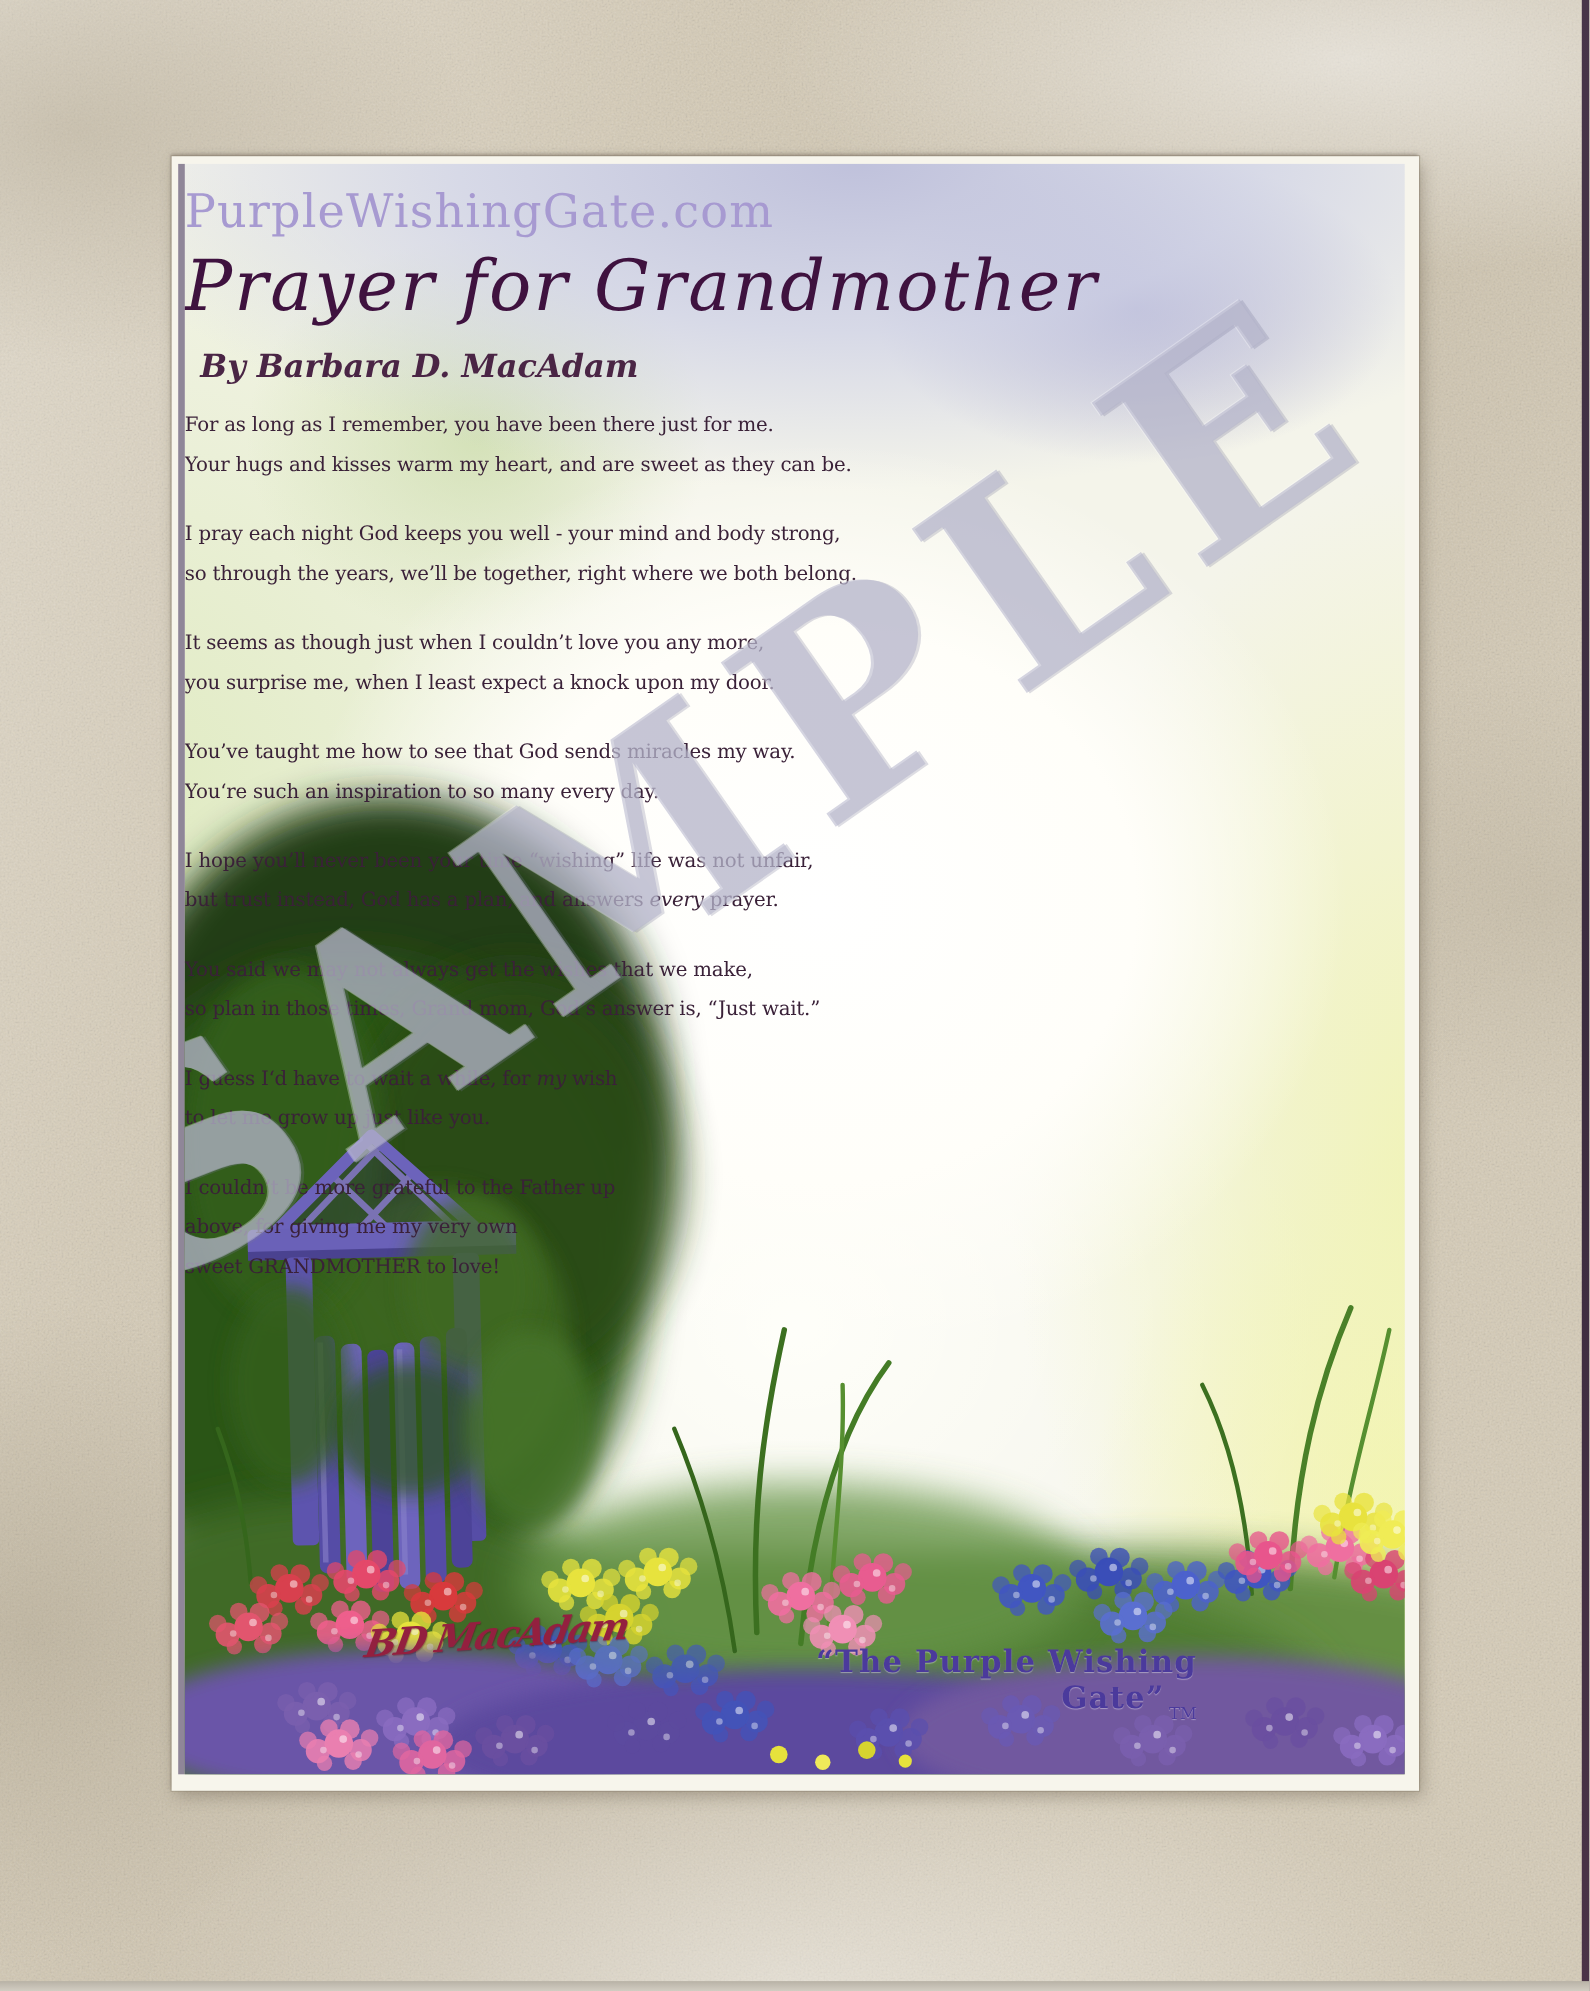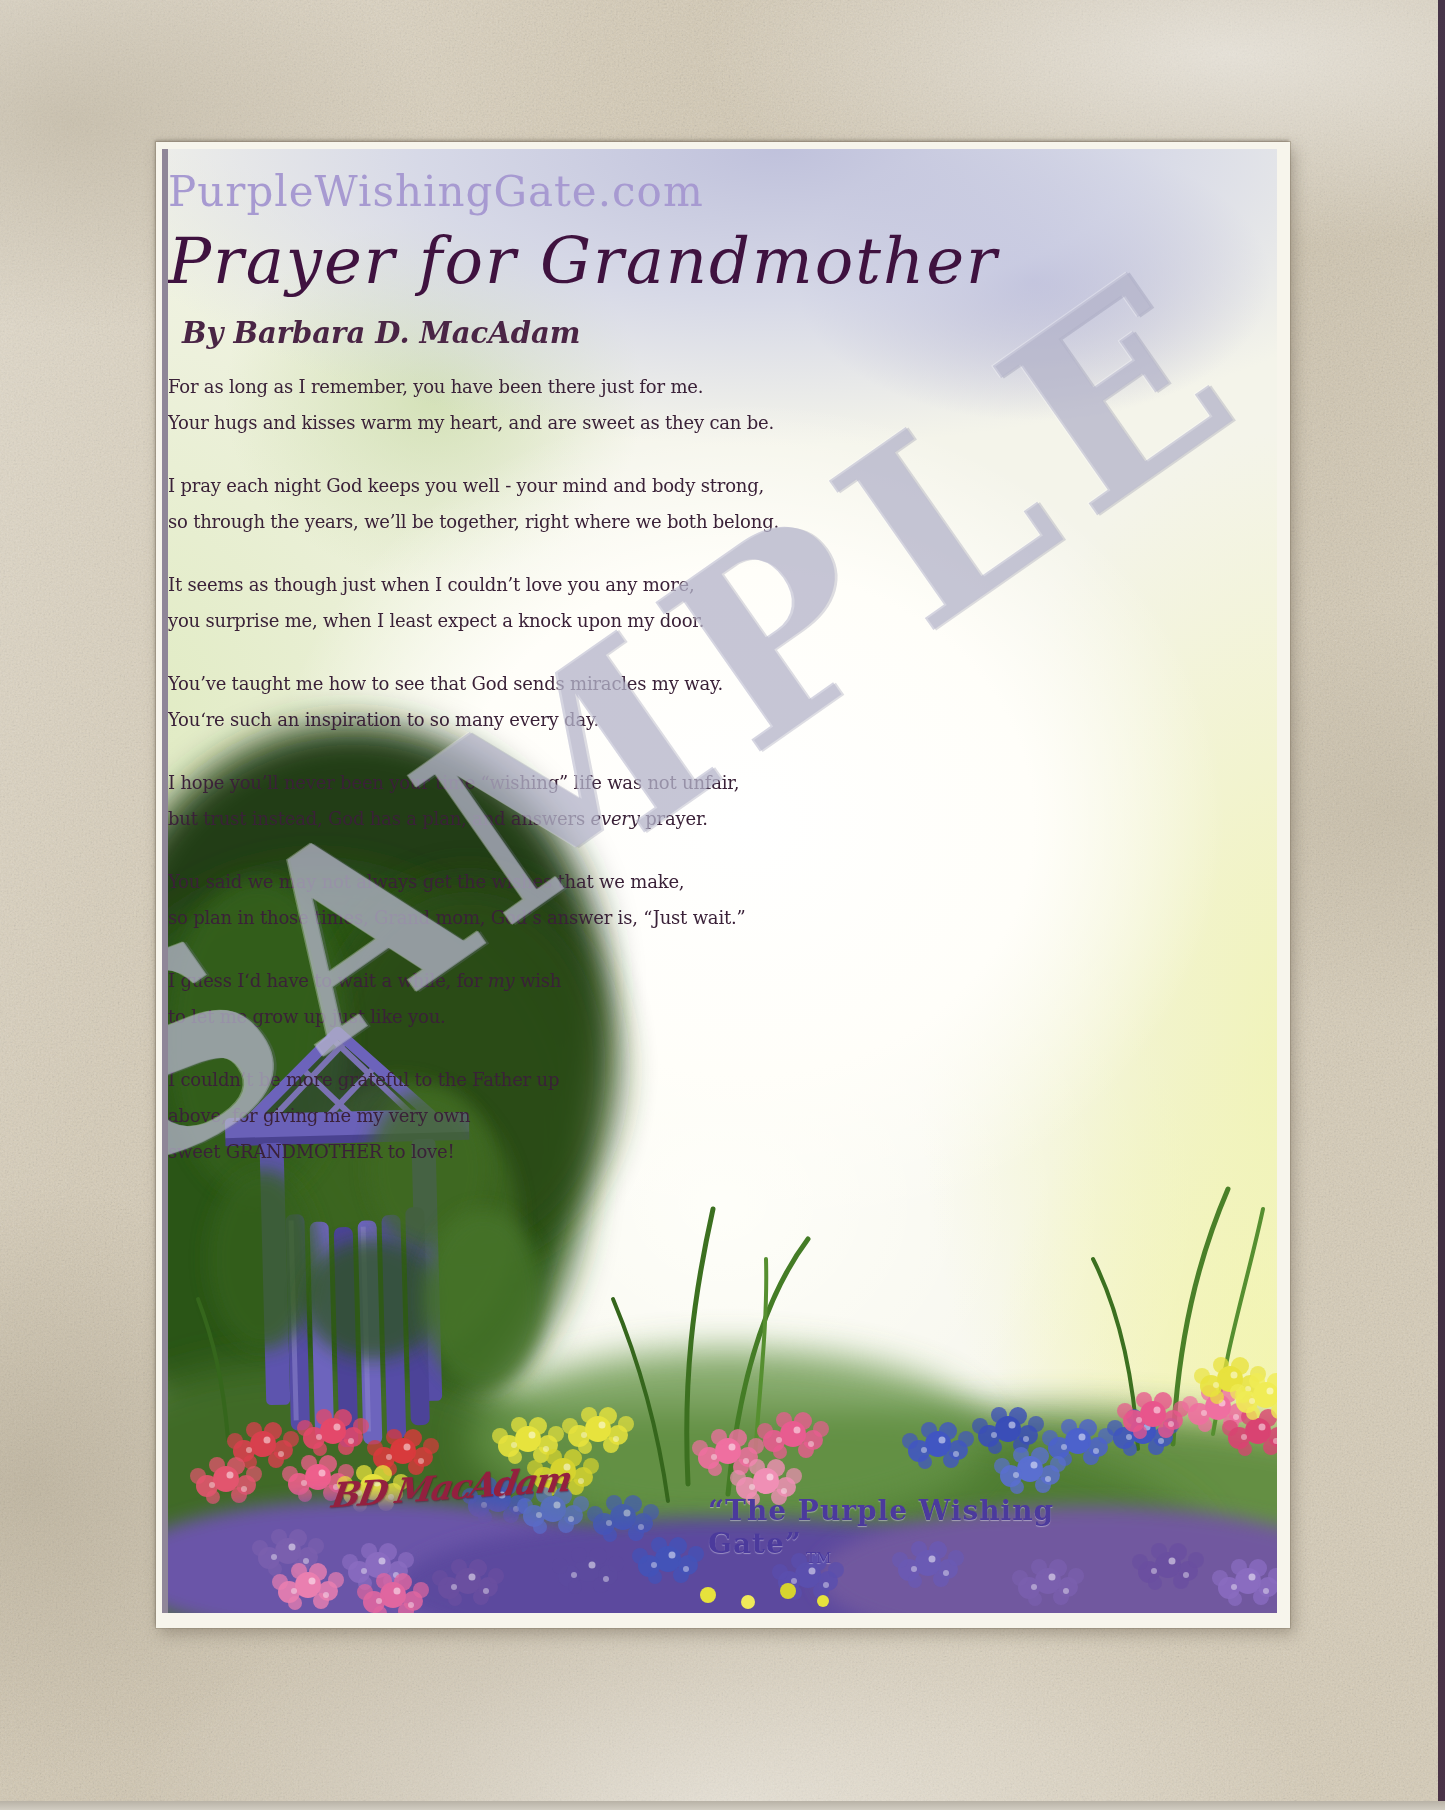--- a/index.html
+++ b/index.html
@@ -61,21 +61,21 @@
   .signature{
     position:absolute;left:164px;top:1318px;z-index:6;
     font-size:34px;font-style:italic;font-weight:bold;
     color:var(--signature,#93203f);
     transform:rotate(-4deg) skewX(-14deg);
     letter-spacing:-2px;
     text-shadow:1px 1px 1px rgba(80,10,30,.35);
   }
   .trademark{
     position:absolute;left:540px;top:1345px;width:380px;z-index:6;
-    text-align:left;font-size:28px;font-weight:bold;
+    text-align:right;font-size:28px;font-weight:bold;
     color:var(--trademark,#4b3a9c);
     text-shadow:0 1px 1px rgba(255,255,255,.4);
     letter-spacing:1px;
   }
   .trademark .tm{font-size:15px;font-weight:normal;vertical-align:-10px;margin-left:4px;letter-spacing:0;}
   
   .watermark{
     position:absolute;left:-208px;top:430px;width:1400px;z-index:7;
     text-align:center;line-height:270px;
     font-family:"DejaVu Serif",serif;font-size:250px;font-weight:bold;

